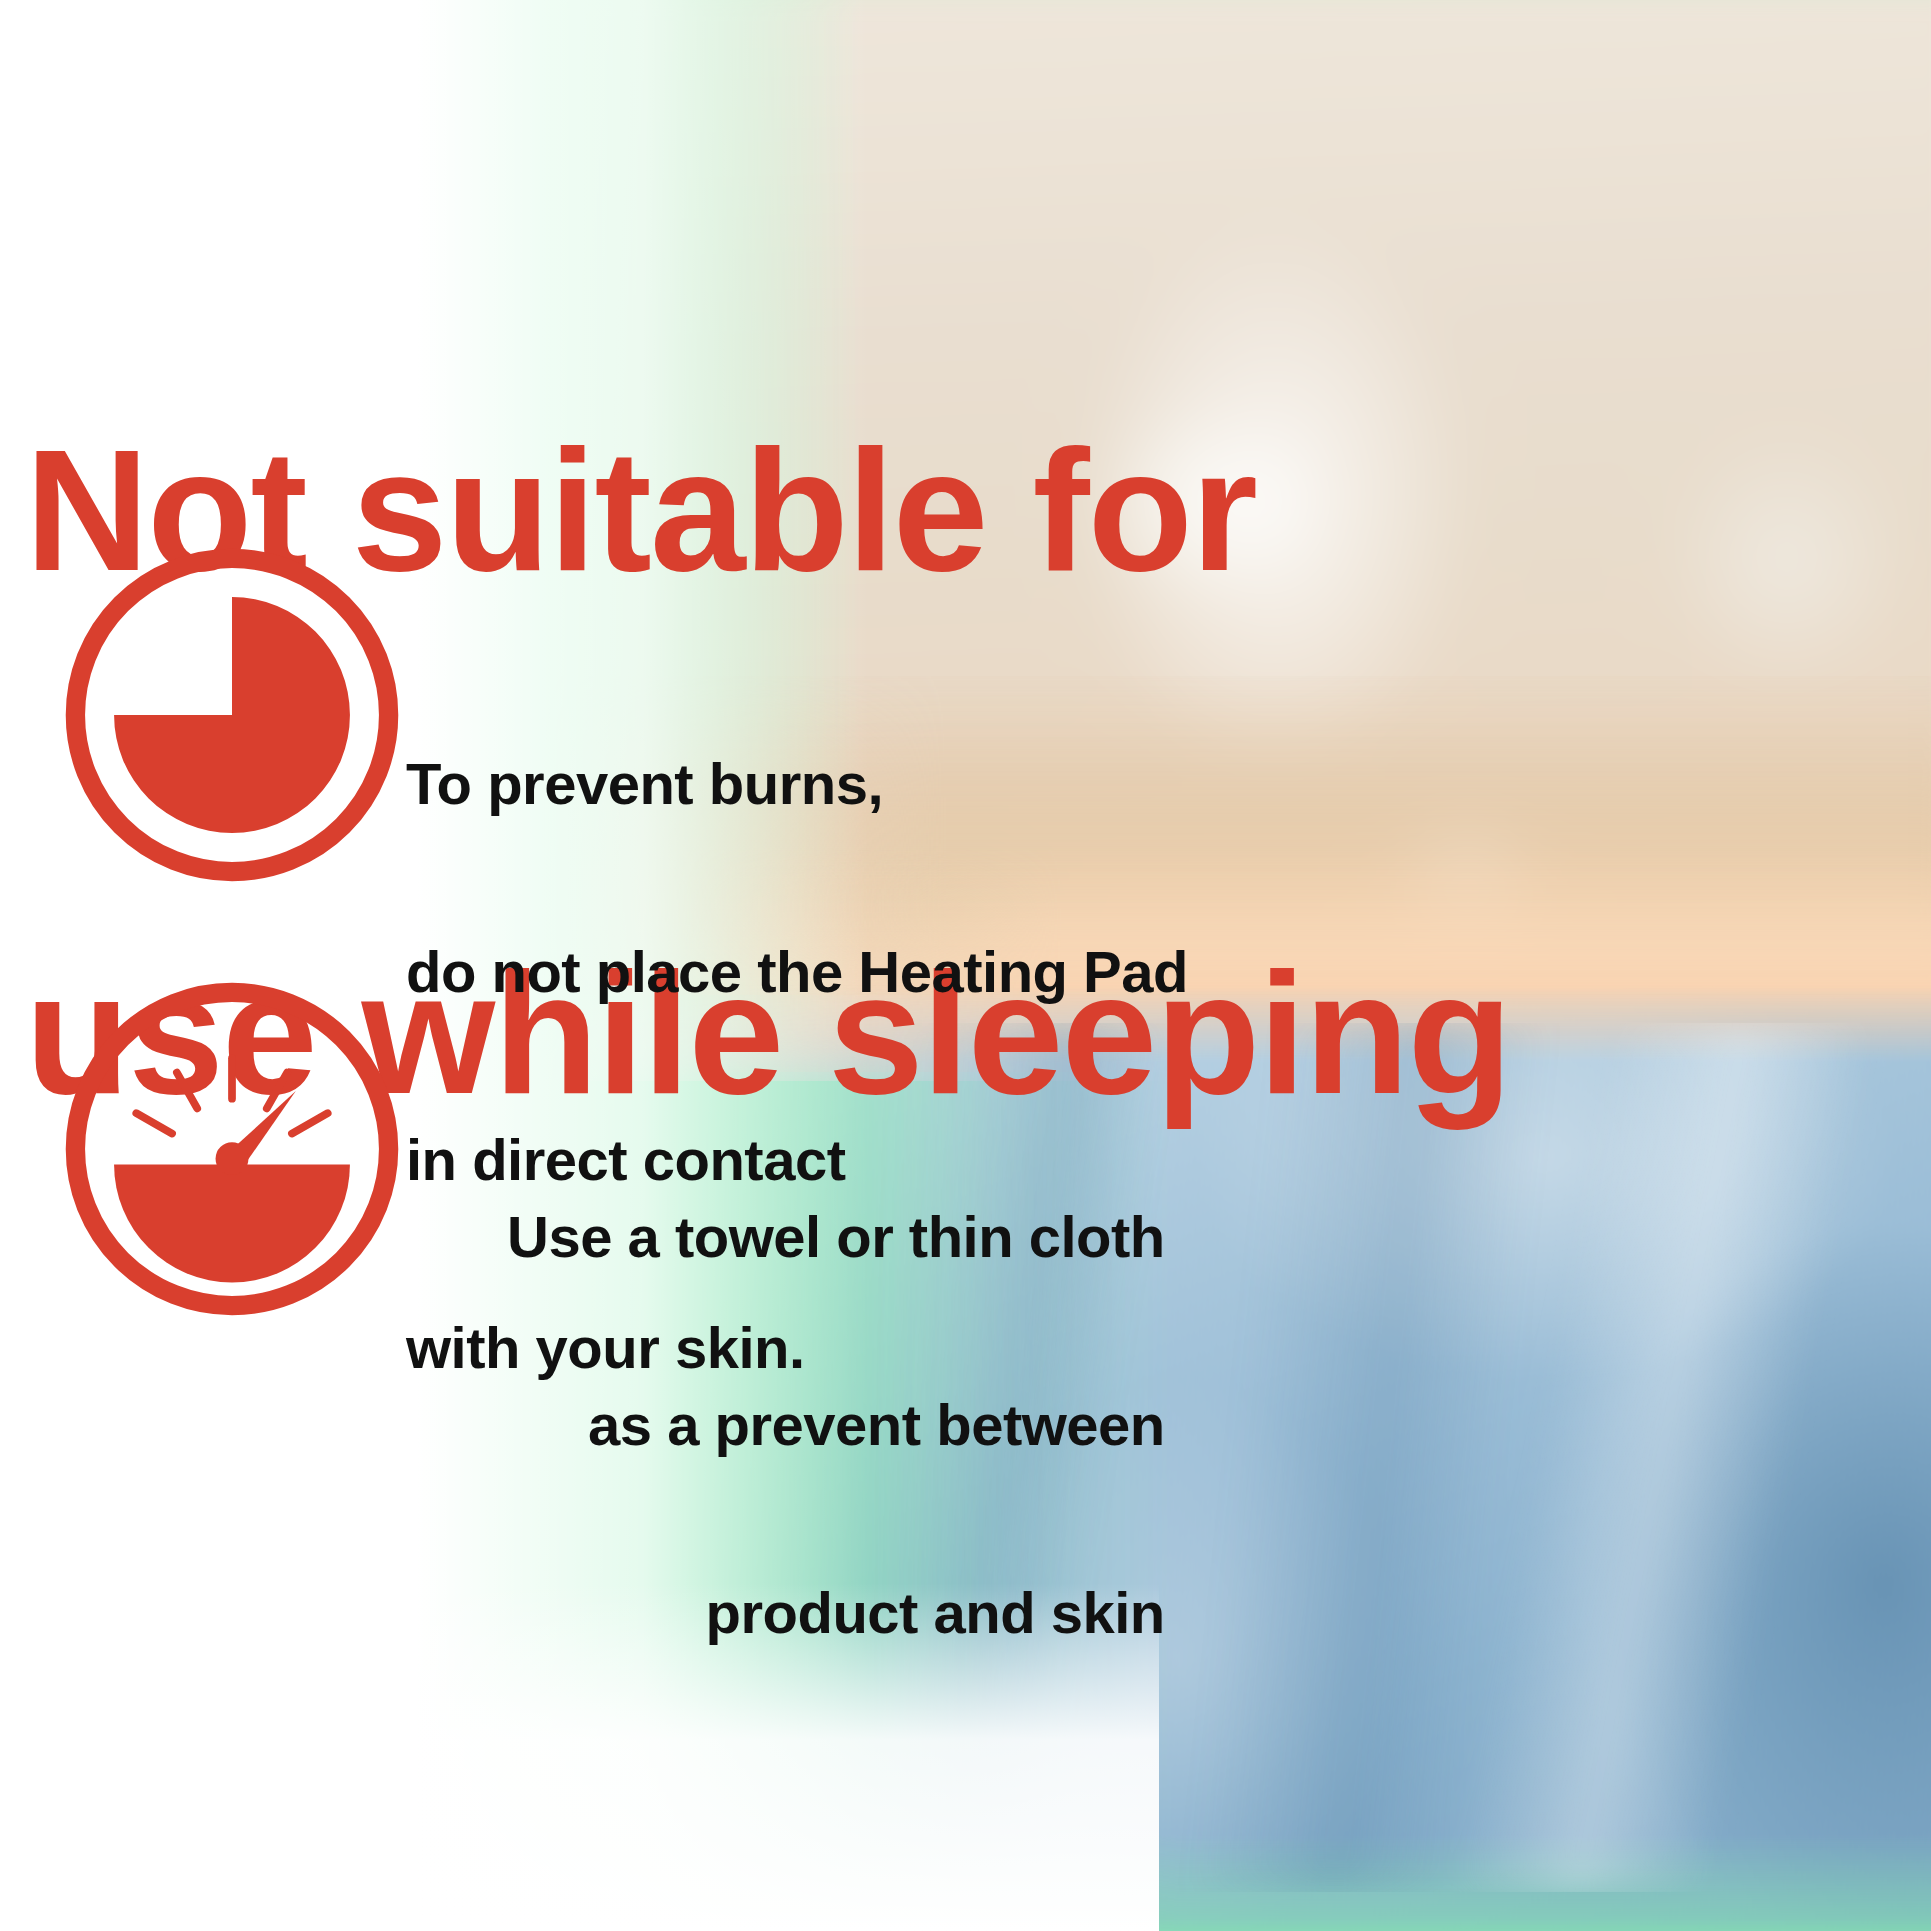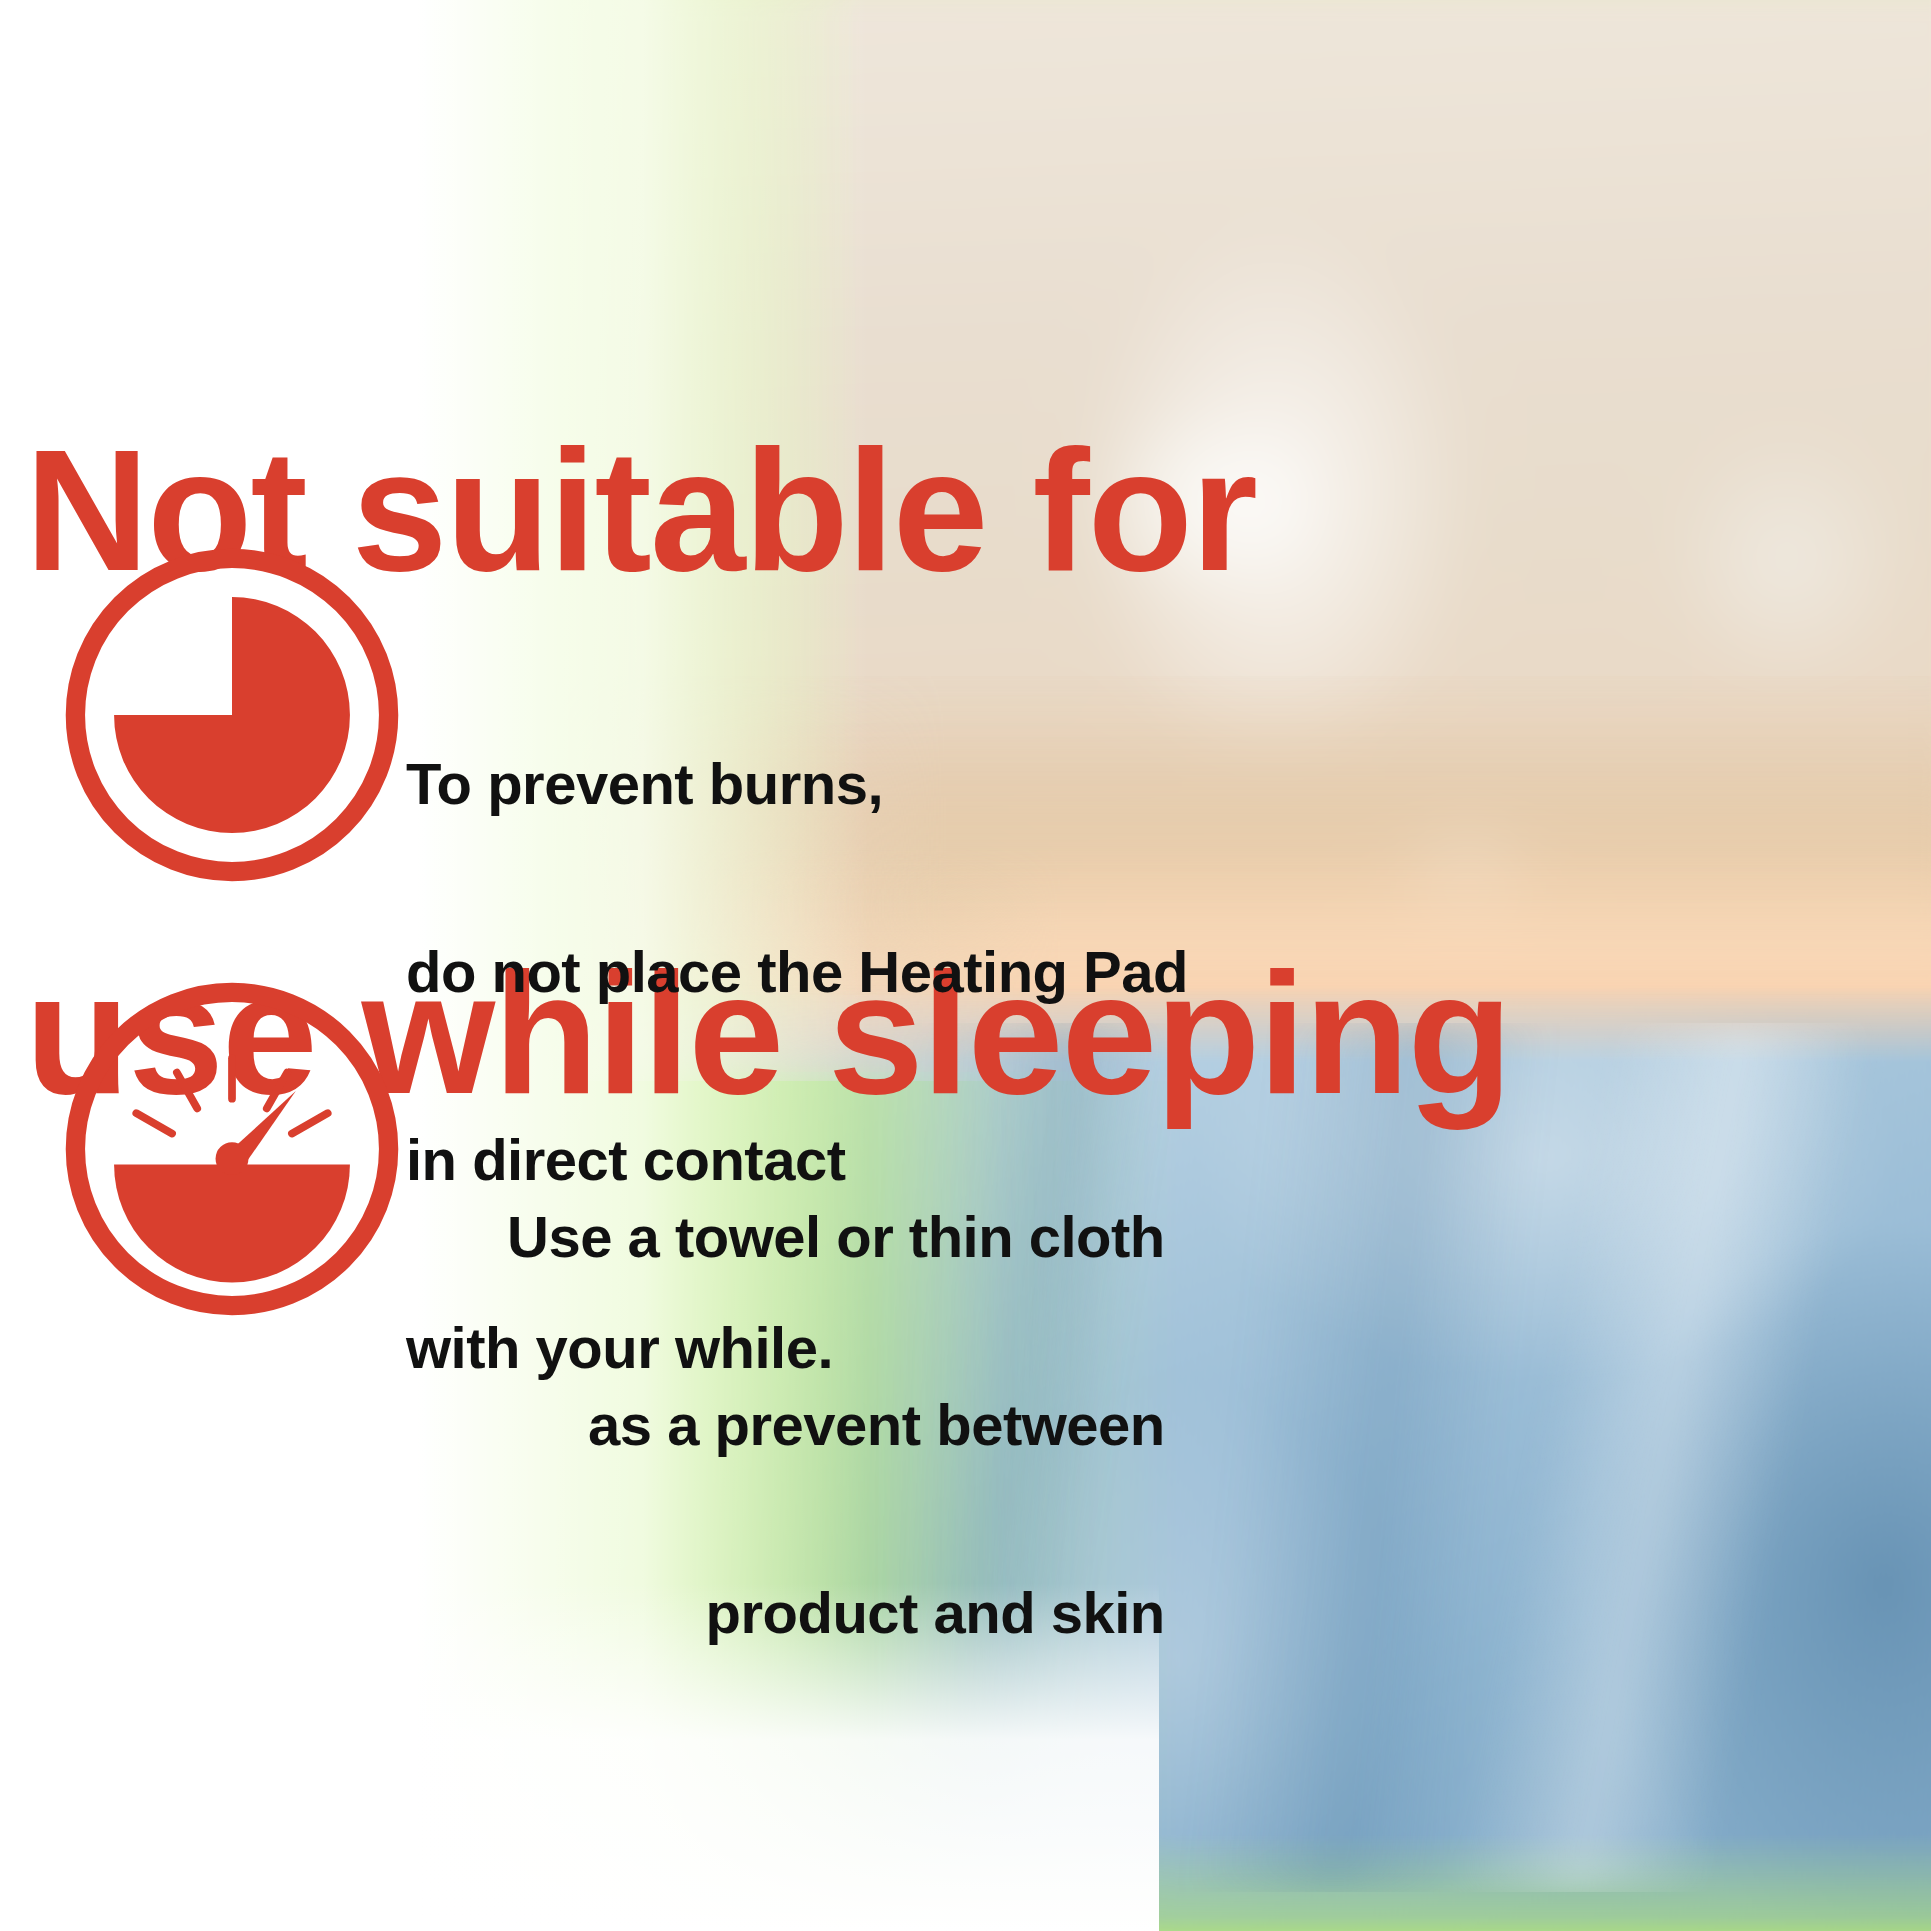--- a/index.html
+++ b/index.html
@@ -12,21 +12,21 @@
     width: 1931px;
     height: 1931px;
     font-family: "Liberation Sans", "DejaVu Sans", sans-serif;
     overflow: hidden;
   }
 
   #stage {
     position: relative;
     width: 1931px;
     height: 1931px;
-    background: #bef264;
+    background: #86efac;
     overflow: hidden;
   }
 
   
   .bg-layer { position: absolute; pointer-events: none; }
 
   
   #bg-bathroom {
     left: 541px; top: -39px;
     width: 1448px; height: 1120px;
@@ -178,21 +178,21 @@
         <circle cx="180" cy="180" r="162" fill="none" stroke="#d93f2e" stroke-width="20"></circle>
 
         <path d="M 180 180 L 180 58 A 122 122 0 1 1 58 180 Z" fill="#d93f2e"></path>
       </svg>
     </div>
 
     <div class="body-text" id="text-1">
       <span class="bt-line">To prevent burns,</span>
       <span class="bt-line">do not place the Heating Pad</span>
       <span class="bt-line">in direct contact</span>
-      <span class="bt-line">with your while.</span>
+      <span class="bt-line">with your skin.</span>
     </div>
   </div>
 
   <div class="row" id="row-2">
 
     <div class="icon-wrap">
       <svg viewBox="0 0 360 360" xmlns="http://www.w3.org/2000/svg">
 
         <circle cx="180" cy="180" r="162" fill="none" stroke="#d93f2e" stroke-width="20"></circle>
 

